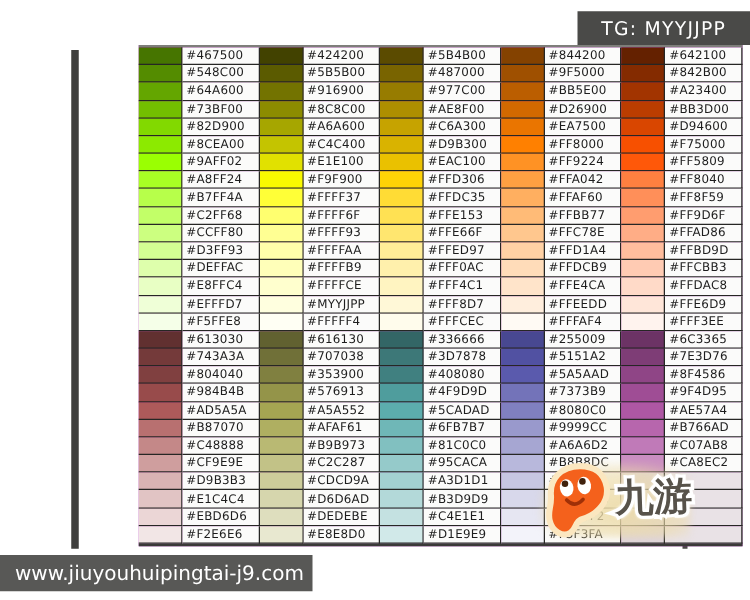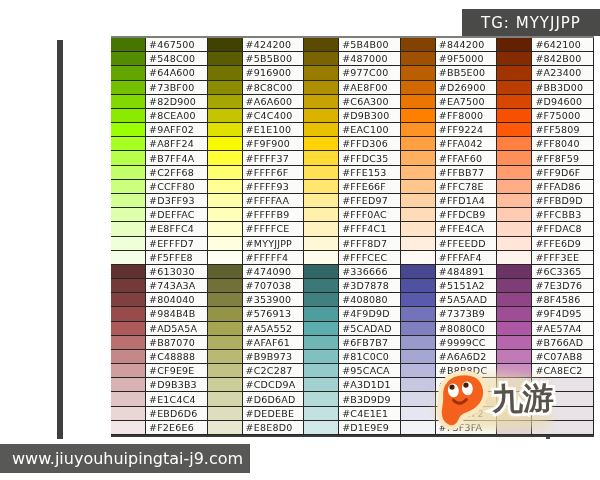--- a/index.html
+++ b/index.html
@@ -242,25 +242,25 @@
     <div class="code">#FFFFF4</div>
     <div class="swatch" style="background: rgb(255, 252, 236);"></div>
     <div class="code">#FFFCEC</div>
     <div class="swatch" style="background: rgb(255, 250, 244);"></div>
     <div class="code">#FFFAF4</div>
     <div class="swatch" style="background: rgb(255, 243, 238);"></div>
     <div class="code">#FFF3EE</div>
     <div class="swatch" style="background: rgb(97, 48, 48);"></div>
     <div class="code">#613030</div>
     <div class="swatch" style="background: rgb(97, 97, 48);"></div>
-    <div class="code">#474090</div>
+    <div class="code">#616130</div>
     <div class="swatch" style="background: rgb(51, 102, 102);"></div>
     <div class="code">#336666</div>
     <div class="swatch" style="background: rgb(72, 72, 145);"></div>
-    <div class="code">#484891</div>
+    <div class="code">#255009</div>
     <div class="swatch" style="background: rgb(108, 51, 101);"></div>
     <div class="code">#6C3365</div>
     <div class="swatch" style="background: rgb(116, 58, 58);"></div>
     <div class="code">#743A3A</div>
     <div class="swatch" style="background: rgb(112, 112, 56);"></div>
     <div class="code">#707038</div>
     <div class="swatch" style="background: rgb(61, 120, 120);"></div>
     <div class="code">#3D7878</div>
     <div class="swatch" style="background: rgb(81, 81, 162);"></div>
     <div class="code">#5151A2</div>

